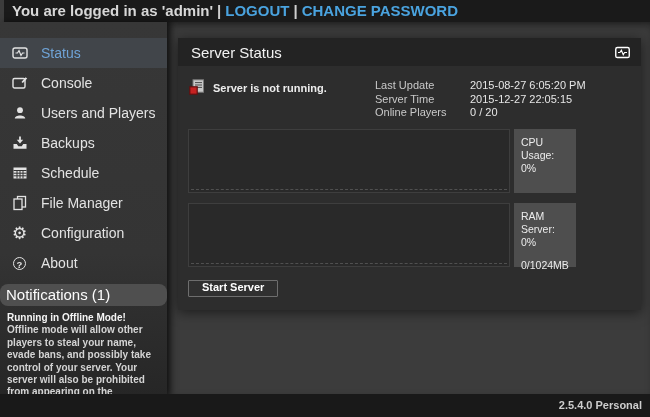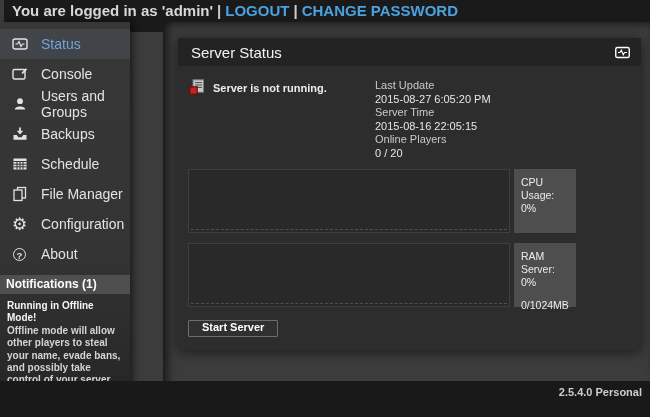--- a/index.html
+++ b/index.html
@@ -7,73 +7,73 @@
     font-family:"Liberation Sans", sans-serif; background:#3c3c3c; }
 
   
   .topbar { position:absolute; top:0; left:4px; width:650px; height:32px;
     background:#1a1a1a; font-size:15px; font-weight:bold; color:#d8d8d8;
     line-height:22px; padding-left:8px; white-space:nowrap; }
   .topbar a { color:#4aa3df; text-decoration:none; }
   .topbar .sep { color:#cfcfcf; margin:0 4px; }
 
   
-  .sidebar { position:absolute; top:22px; left:0; width:130px; bottom:22px;
+  .sidebar { position:absolute; top:22px; left:0; width:167px; bottom:22px;
     background:linear-gradient(180deg,#373737 0%,#343434 62%,#262626 100%);
-    box-shadow:3px 0 7px rgba(0,0,0,0.55); z-index:3; padding-top:7px; }
+    box-shadow:3px 0 7px rgba(0,0,0,0.55); z-index:3; padding-top:16px; }
   .side-item { height:30px; display:flex; align-items:center; gap:13px;
     padding-left:11px; font-size:14px; color:#e3e3e3; cursor:pointer; }
   .side-item.active { background:#41454a; color:#6fa3d6; }
   .icon { width:17px; display:flex; justify-content:center; align-items:center;
     flex:none; color:#e3e3e3; }
   .glyph { font-family:"DejaVu Sans", sans-serif; font-size:17px; line-height:16px; }
   .qcircle { width:13px; height:13px; border:1.5px solid #e3e3e3; border-radius:50%;
     font-size:9.5px; font-weight:bold; line-height:13px; text-align:center; color:#e3e3e3; }
 
   .notif { margin-top:6px; }
-  .notif-header { background:#4f4f4f; color:#fcfcfc; font-size:12px;
-    font-weight:bold; padding:2px 6px 3px; }
+  .notif-header { background:#4f4f4f; color:#fcfcfc; font-size:15px;
+    font-weight:normal; padding:2px 6px 3px;border-radius:8px; }
   .notif-body { padding:6px 7px; font-size:10px; font-weight:bold;
     line-height:12.4px; color:#d4d4d4; }
   .notif-title { color:#f5f5f5; }
 
   
   .main { position:absolute; top:22px; left:163px; right:0; bottom:22px;
     background:#3c3c3c;
     box-shadow:inset 9px 0 10px -5px rgba(0,0,0,0.6), inset 0 6px 8px -4px rgba(0,0,0,0.45); }
   .card { position:absolute; left:15px; top:16px; width:463px; background:#2d2d2d;
     box-shadow:0 2px 12px rgba(0,0,0,0.55); }
   .card-header { height:28px; background:#232323; display:flex; align-items:center;
     padding:0 10px 0 13px; }
   .card-title { font-size:15px; color:#f2f2f2; }
   .card-header .icon { margin-left:auto; color:#fff; }
   .card-body { padding:11px 11px 13px 10px; }
 
   .status-row { display:flex; align-items:flex-start; margin:2px 0 9px; }
   .status-msg { font-size:11px; font-weight:bold; color:#ededed; margin:3px 0 0 8px; }
   .info { margin-left:auto; width:250px; font-size:11px; margin-right:5px; }
-  .info-row { display:flex; line-height:13.5px;flex-direction:column; }
+  .info-row { display:flex; line-height:13.5px; }
   .info-label { width:95px; color:#c9c9c9; }
   .info-value { flex:1; color:#e6e6e6; }
 
   .graph-row { display:flex; margin-bottom:10px; }
   .graph { width:322px; height:64px; background:#292929; border:1px solid #3e3e3e;
     position:relative; }
   .zero-line { position:absolute; left:2px; right:2px; bottom:2px;
     border-top:1px dashed #505050; }
   .usage-panel { width:62px; height:64px; margin-left:4px; background:#4e4e4e;
     color:#ececec; font-size:10.5px; line-height:13px; padding:7px 4px 0 7px; }
   .usage-detail { margin-top:10px; }
 
   .start-btn { display:inline-block; margin-top:3px; padding:0 13px 3px;
     background:#303030; border:1px solid #6e6e6e; border-radius:1px;
     color:#ffffff; font-size:11px; font-weight:bold; font-family:inherit; cursor:pointer; }
 
   
-  .footer { position:absolute; bottom:0; left:0; width:650px; height:36px;
+  .footer { position:absolute; bottom:0; left:0; width:650px; height:23px;
     background:#191919; color:#cdcdcd; font-size:11px; font-weight:bold;
     line-height:22px; text-align:right; padding-right:8px; z-index:4; }
 </style>
 </head>
 <body>
 
 <div class="topbar">
   <span>You are logged in as 'admin'</span><span class="sep">|</span><a href="#">LOGOUT</a><span class="sep">|</span><a href="#">CHANGE PASSWORD</a>
 </div>
 
@@ -99,21 +99,21 @@
     <span>Console</span>
   </div>
 
   <div class="side-item">
     <span class="icon">
       <svg width="16" height="16" viewBox="0 0 16 16">
           <circle cx="8" cy="5.2" r="2.9" fill="currentColor"></circle>
           <path d="M2.8,13.5 C2.8,9.4 13.2,9.4 13.2,13.5 Z" fill="currentColor"></path>
         </svg>
     </span>
-    <span>Users and Groups</span>
+    <span>Users and Players</span>
   </div>
 
   <div class="side-item">
     <span class="icon">
       <svg width="16" height="16" viewBox="0 0 16 16">
           <path d="M8,1.5 v4.5" stroke="currentColor" stroke-width="1.8" fill="none"></path>
           <path d="M4.8,4.8 L8,8.4 L11.2,4.8 Z" fill="currentColor"></path>
           <path d="M1.5,9 H4.8 L6.3,11.2 H9.7 L11.2,9 H14.5 V13.8 H1.5 Z" fill="currentColor"></path>
         </svg>
     </span>
@@ -199,21 +199,21 @@
         </span>
         <span class="status-msg">Server is not running.</span>
 
         <div class="info">
           <div class="info-row">
             <span class="info-label">Last Update</span>
             <span class="info-value">2015-08-27 6:05:20 PM</span>
           </div>
           <div class="info-row">
             <span class="info-label">Server Time</span>
-            <span class="info-value">2015-08-16 22:05:15</span>
+            <span class="info-value">2015-12-27 22:05:15</span>
           </div>
           <div class="info-row">
             <span class="info-label">Online Players</span>
             <span class="info-value">0 / 20</span>
           </div>
         </div>
       </div>
 
       <div class="graph-row">
         <div class="graph">

